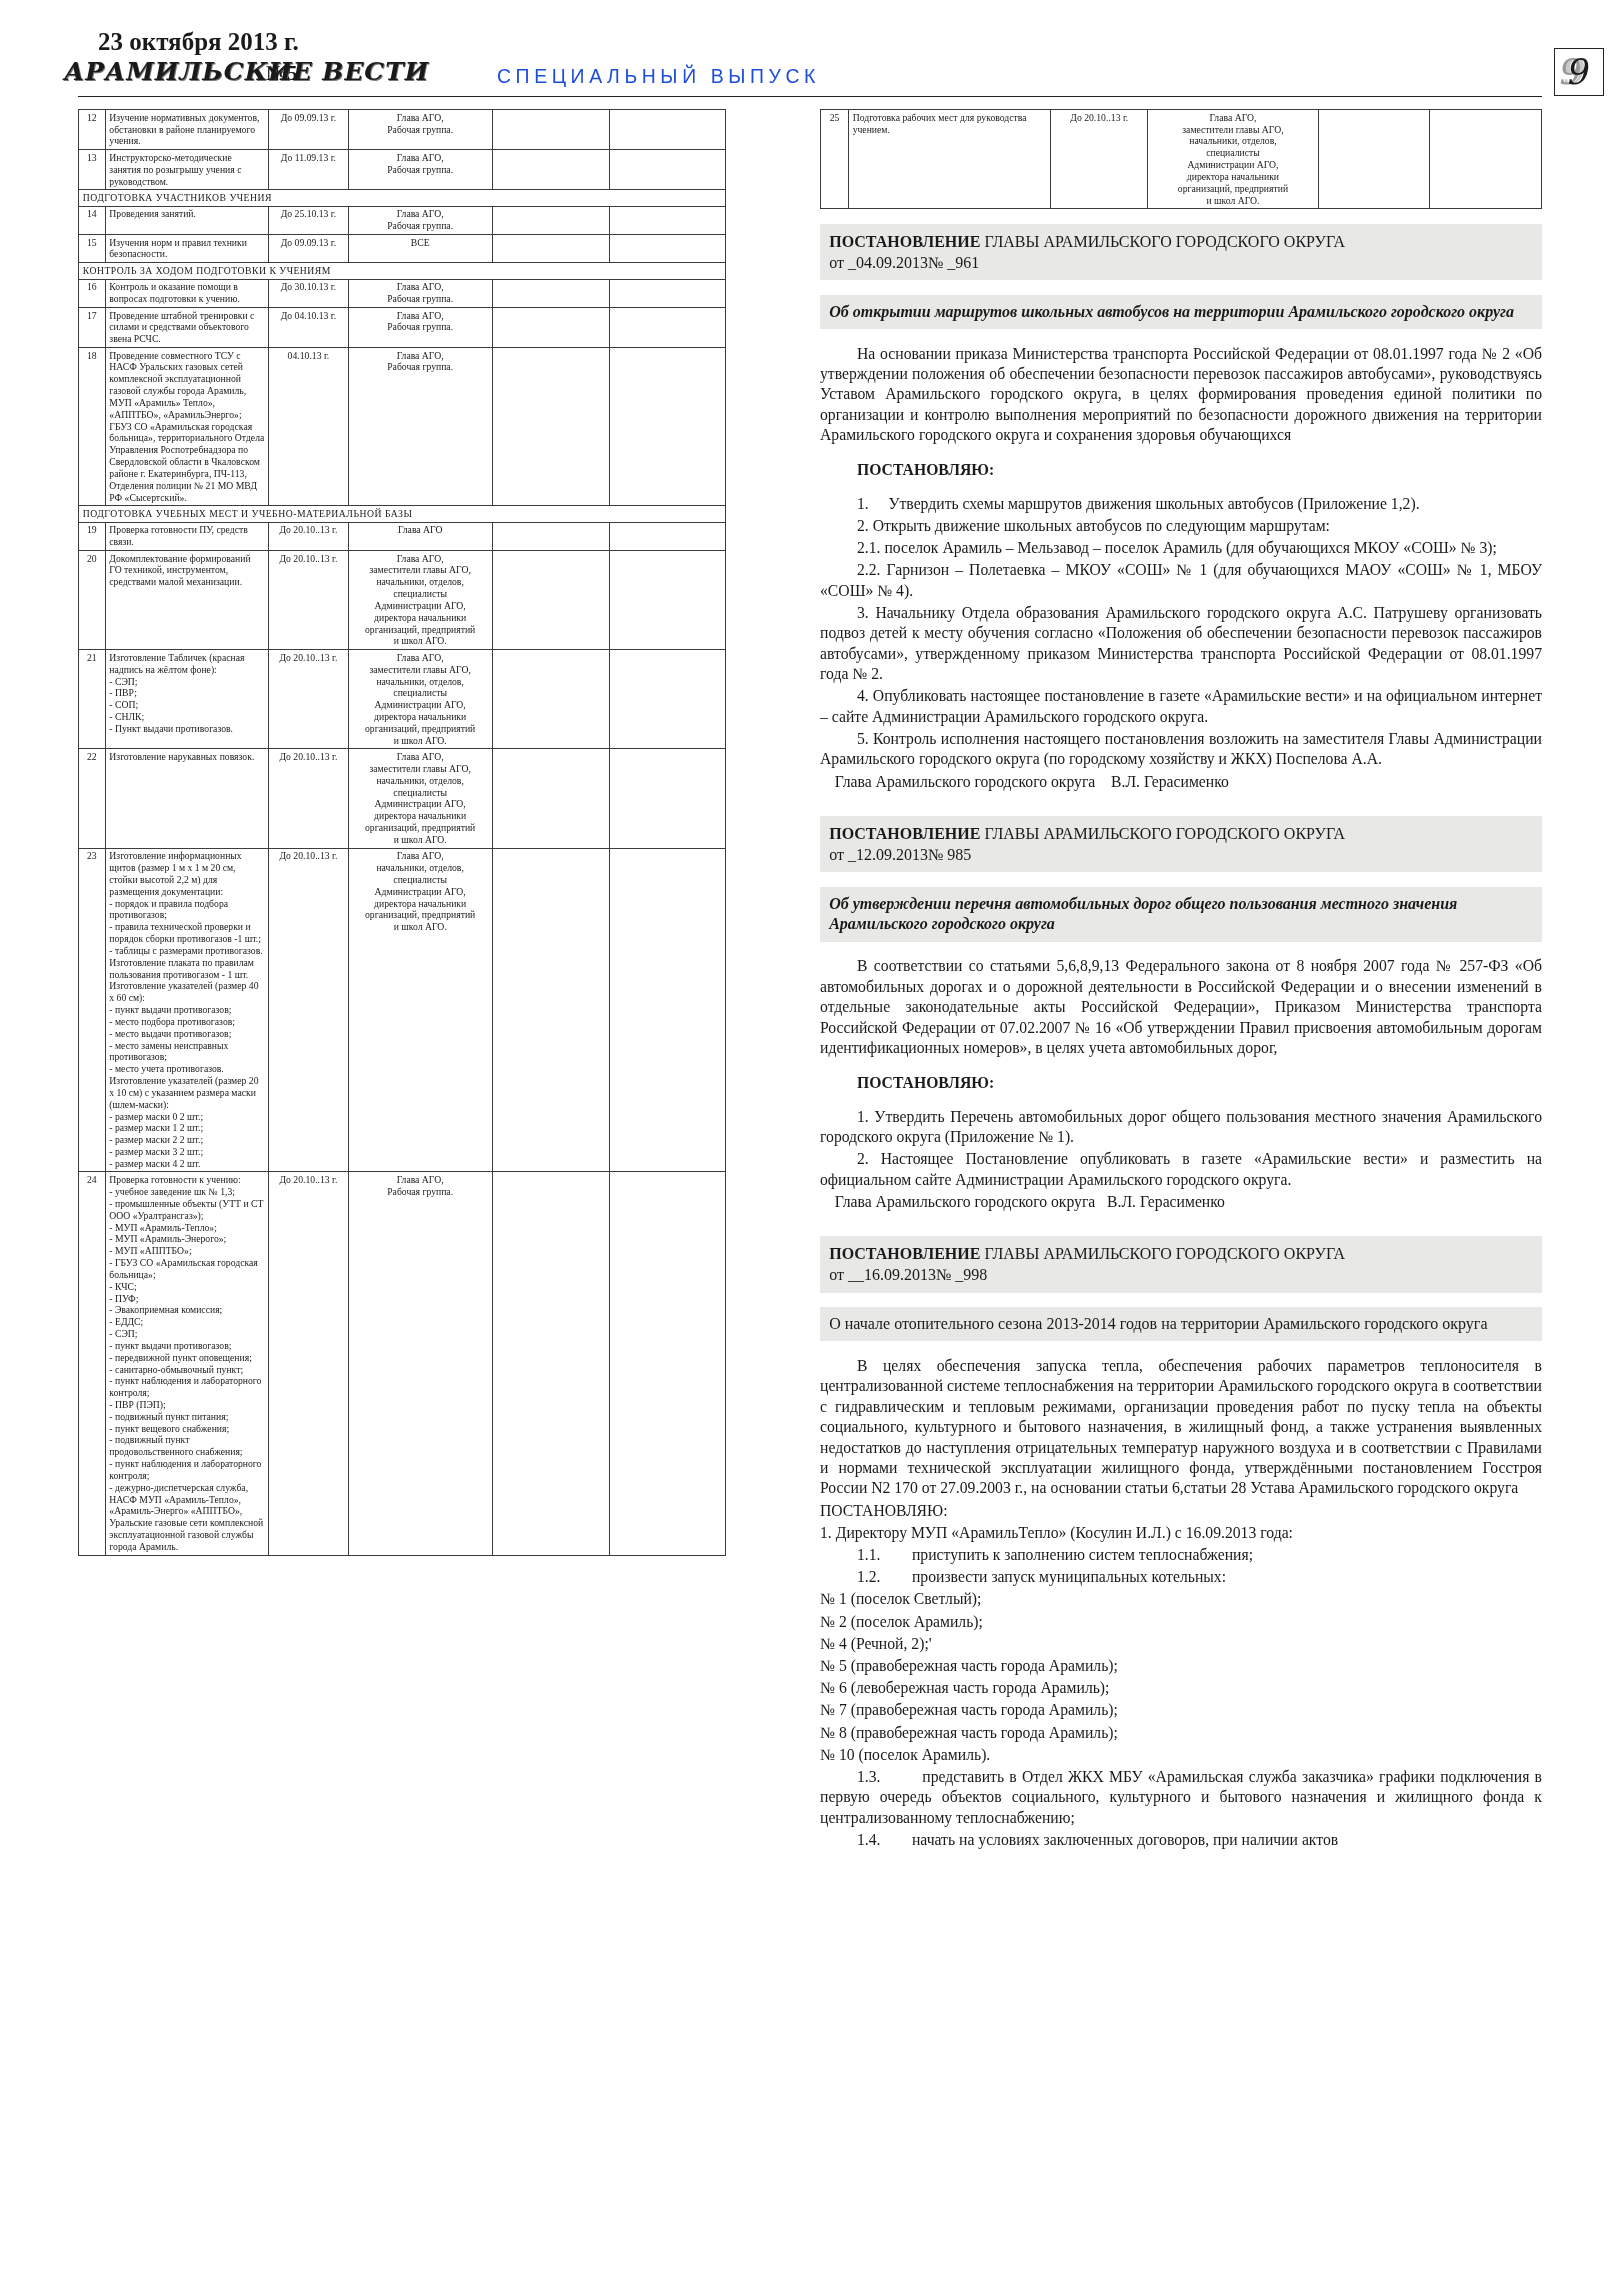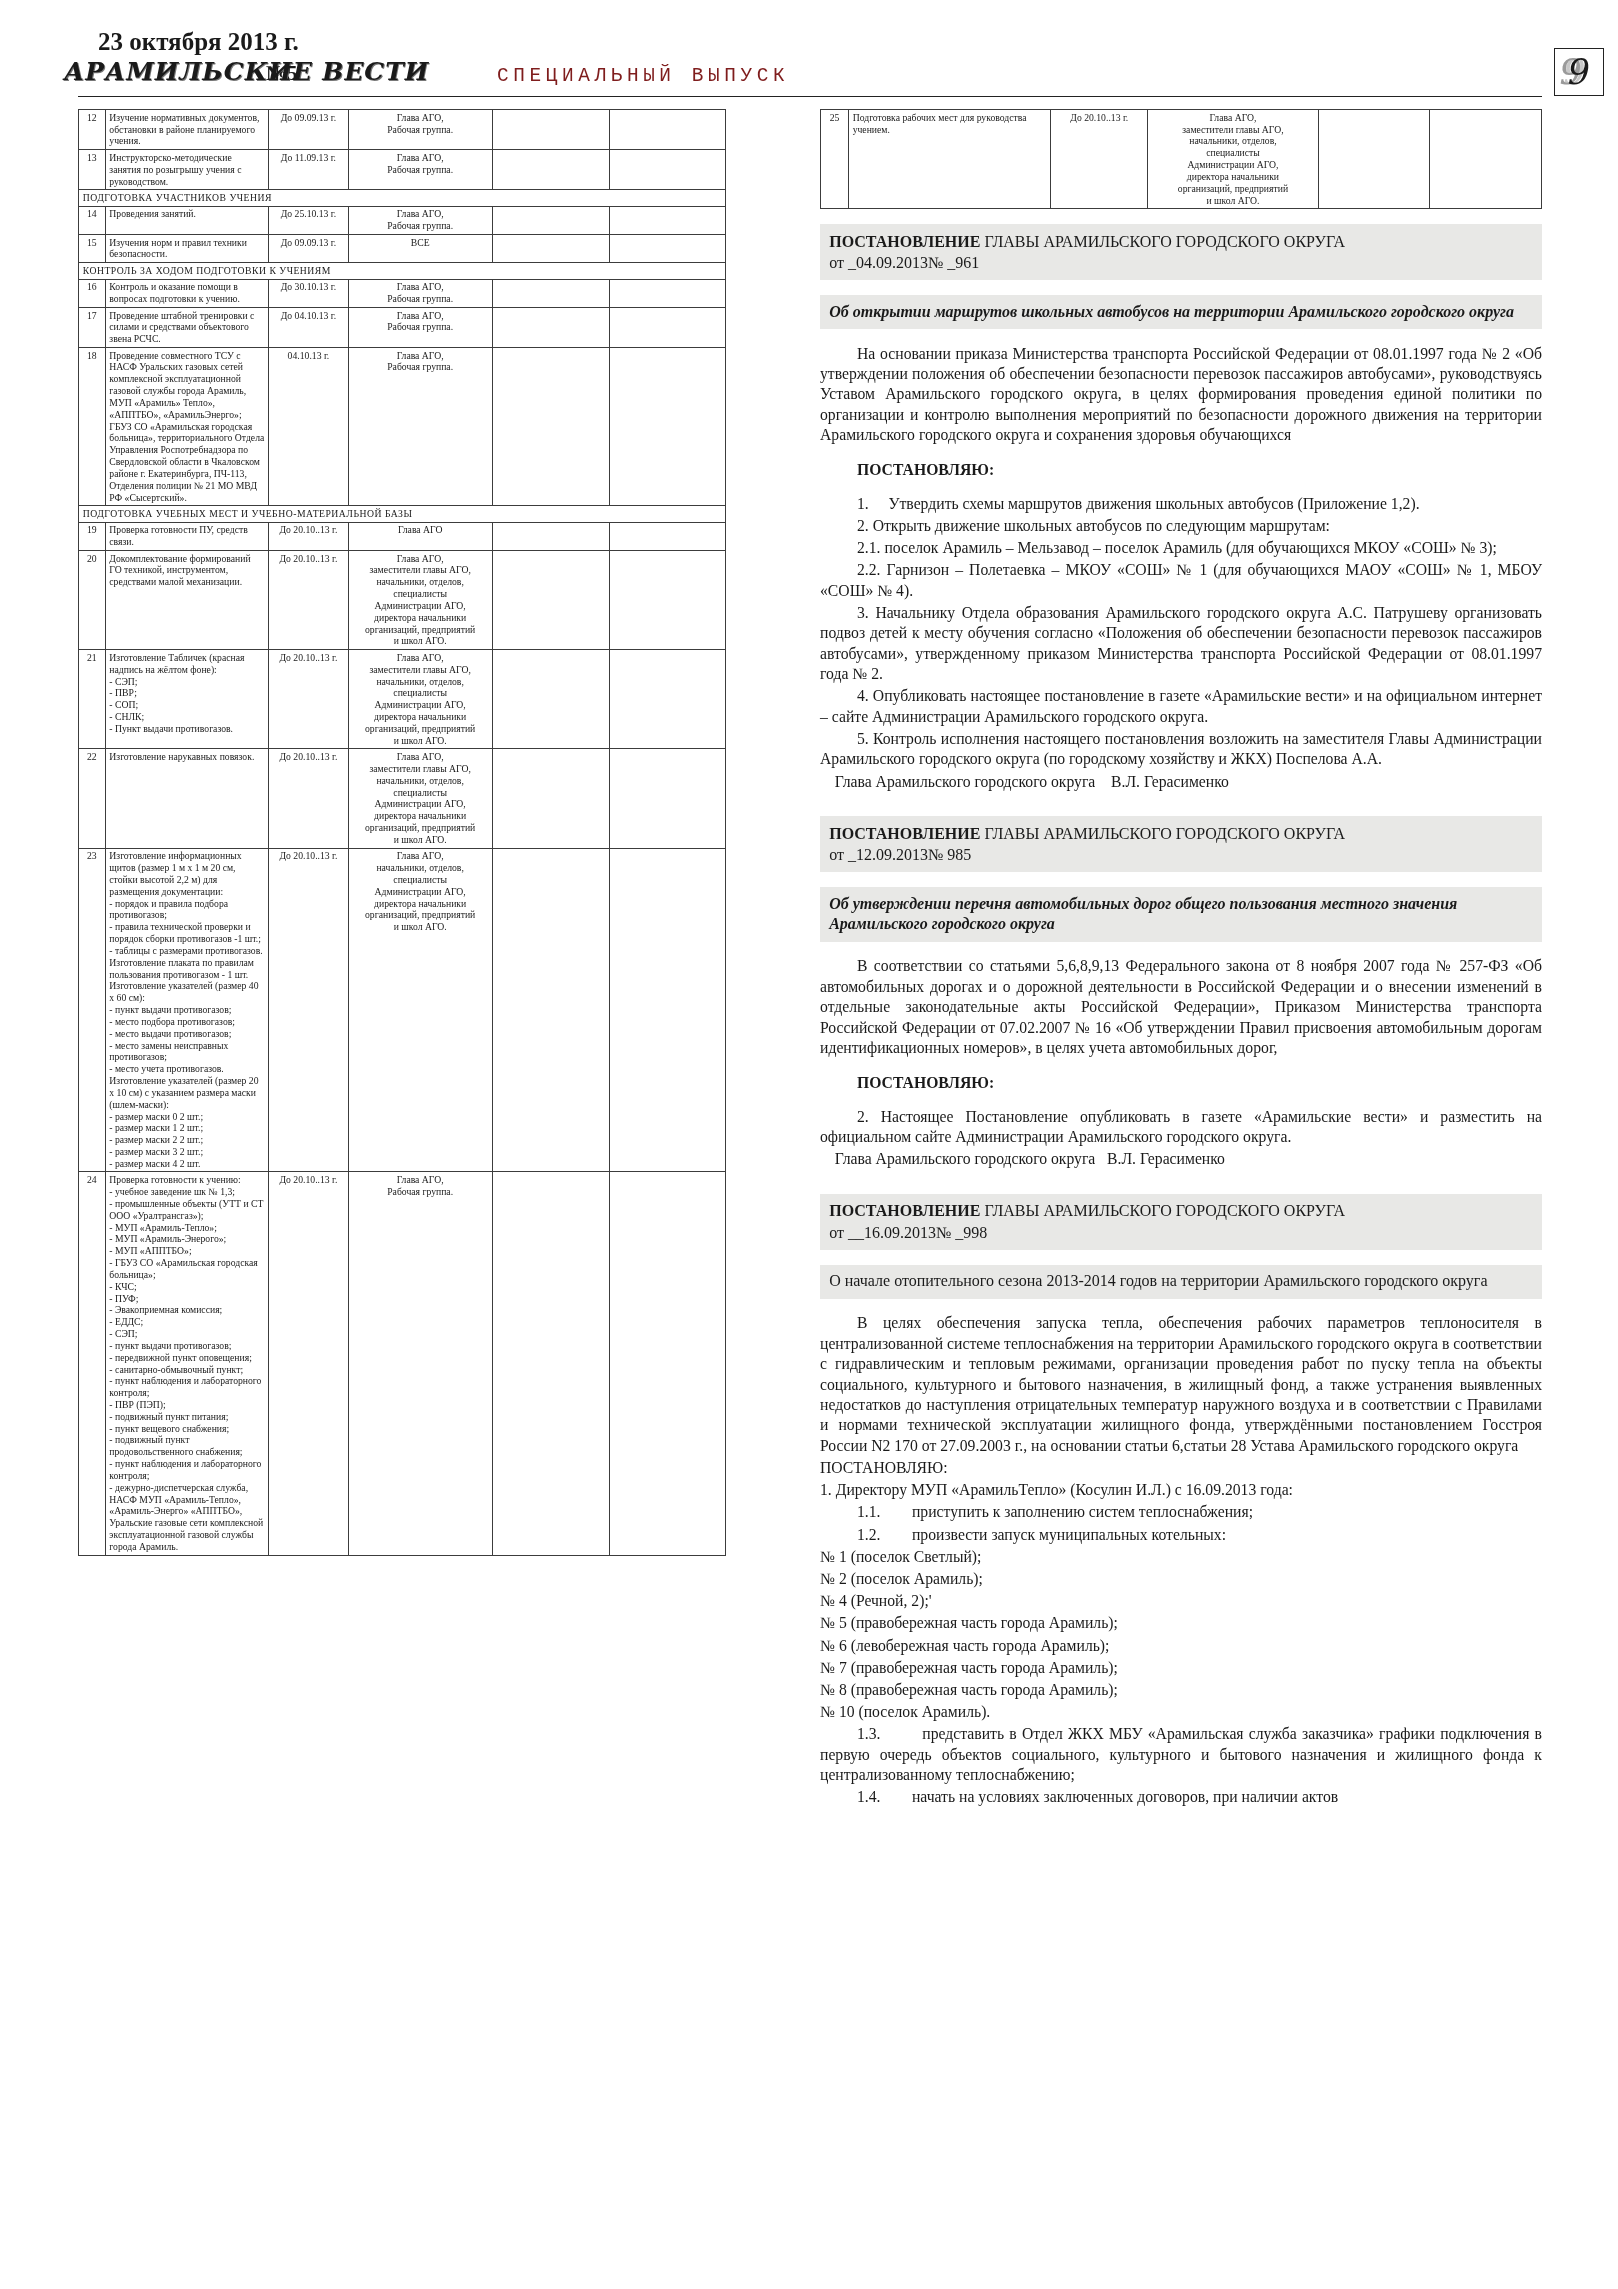--- a/index.html
+++ b/index.html
@@ -15,21 +15,21 @@
   
   .hdr-date { position:absolute; left:98px; top:28px; font-size:25px; font-weight:bold; }
   .masthead {
     position:absolute; left:64px; top:57px; font-size:25px; font-weight:bold;
     font-style:italic; font-family:"DejaVu Serif", serif; letter-spacing:0.9px;
     text-shadow:0.9px 0.9px 0 #777;
   }
   .issue-no { position:absolute; left:266px; top:61px; font-size:21px; font-weight:bold; }
   .section-title {
     position:absolute; left:497px; top:65px; font-size:19.4px; letter-spacing:4.6px;
-    font-family:Liberation Mono, monospace; color:#7f1d1d;
+    font-family:Liberation Sans, sans-serif; color:#1d4ed8;
   }
   .page-number-box {
     position:absolute; left:1554px; top:48px; width:50px; height:48px;
     border:1.8px solid #222; display:flex; align-items:center; justify-content:center;
     background:#fff;
   }
   .page-number-box span {
     font-family:"DejaVu Serif", serif; font-style:italic; font-size:35px;
     text-shadow:-8.3px 0 0 #9a9a9a, -4.6px 0 0 #c8c8c8;
   }
@@ -341,20 +341,21 @@
           <p class="res-p sig">Глава Арамильского городского округа&nbsp;&nbsp;&nbsp;&nbsp;В.Л. Герасименко</p>
         </section>
         <section class="resolution">
           <div class="res-head">
             <div><b>ПОСТАНОВЛЕНИЕ</b> ГЛАВЫ  АРАМИЛЬСКОГО ГОРОДСКОГО ОКРУГА</div>
             <div>от _12.09.2013№ 985</div>
           </div>
           <div class="res-subject it">Об утверждении перечня автомобильных дорог общего пользования местного значения Арамильского городского округа</div>
           <p class="res-p p">В соответствии со статьями 5,6,8,9,13 Федерального закона от 8 ноября 2007 года № 257-ФЗ «Об автомобильных дорогах и о дорожной деятельности в Российской Федерации и о внесении изменений в отдельные законодательные акты Российской Федерации», Приказом Министерства транспорта Российской Федерации от 07.02.2007 № 16 «Об утверждении Правил присвоения автомобильным дорогам идентификационных номеров», в целях учета автомобильных дорог,</p>
           <p class="res-p heading">ПОСТАНОВЛЯЮ:</p>
+          <p class="res-p p">1. Утвердить Перечень автомобильных дорог общего пользования местного значения Арамильского городского округа (Приложение № 1).</p>
           <p class="res-p p">2. Настоящее Постановление опубликовать в газете «Арамильские вести» и разместить на официальном сайте Администрации Арамильского городского округа.</p>
           <p class="res-p sig">Глава Арамильского городского округа&nbsp;&nbsp;&nbsp;В.Л. Герасименко</p>
         </section>
         <section class="resolution">
           <div class="res-head">
             <div><b>ПОСТАНОВЛЕНИЕ</b> ГЛАВЫ  АРАМИЛЬСКОГО ГОРОДСКОГО ОКРУГА</div>
             <div>от __16.09.2013№ _998</div>
           </div>
           <div class="res-subject plain">О начале отопительного сезона 2013-2014 годов на территории Арамильского городского округа</div>
           <p class="res-p p">В целях обеспечения запуска тепла, обеспечения рабочих параметров теплоносителя в централизованной системе теплоснабжения на территории Арамильского городского округа в соответствии с гидравлическим и тепловым режимами, организации проведения работ по пуску тепла на объекты социального, культурного и бытового назначения, в жилищный фонд, а также устранения выявленных недостатков до наступления отрицательных температур наружного воздуха и в соответствии с Правилами и нормами технической эксплуатации жилищного фонда, утверждёнными постановлением Госстроя России N2 170 от 27.09.2003 г., на основании статьи 6,статьи 28 Устава Арамильского городского округа</p>

